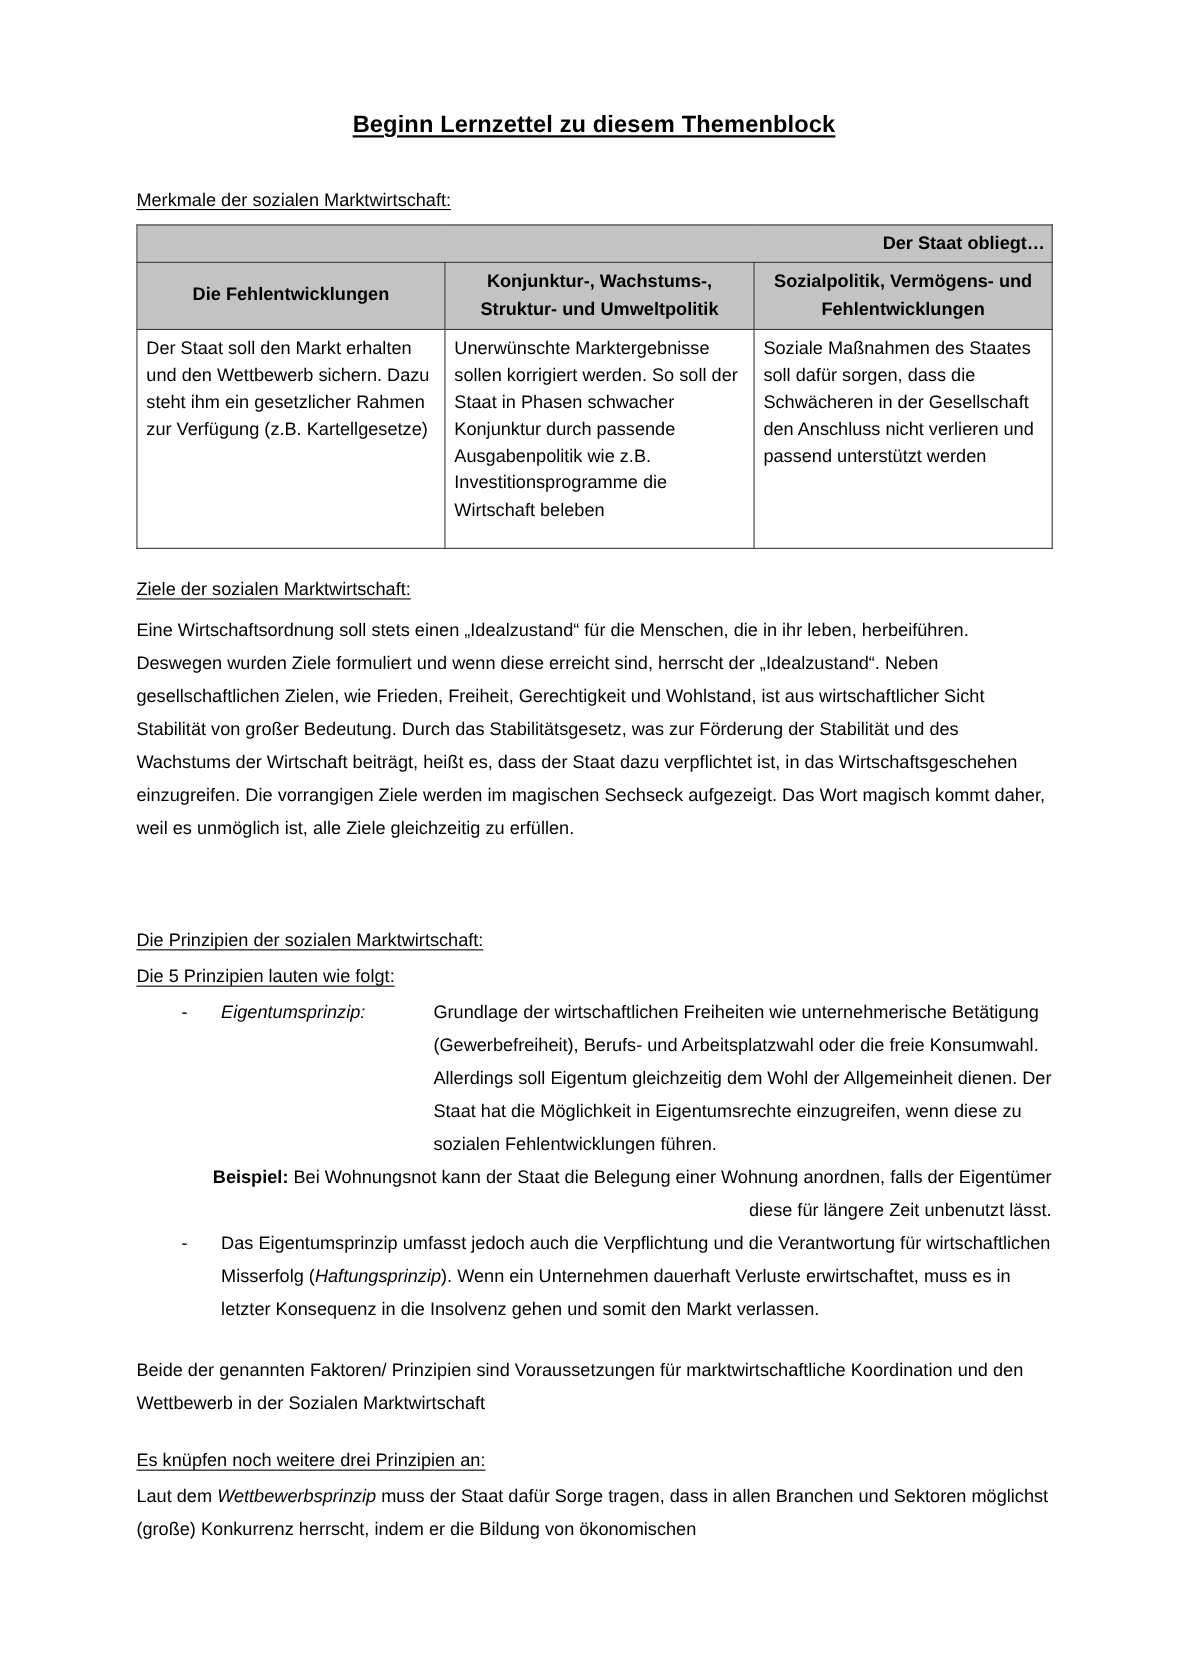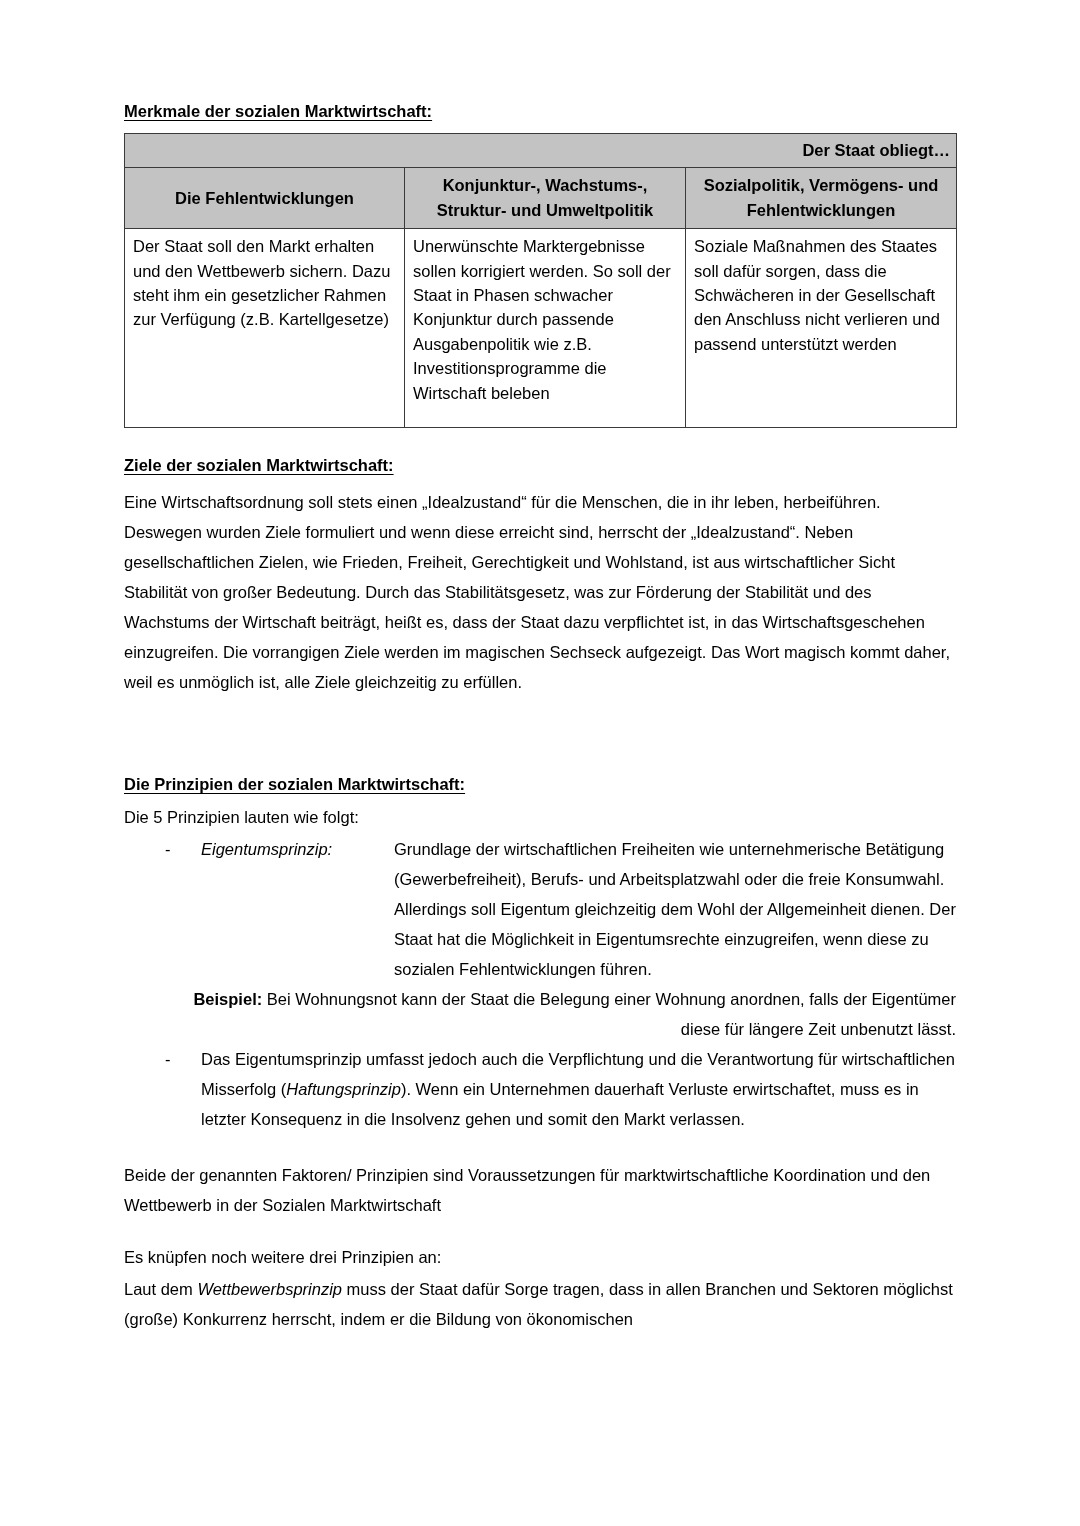--- a/index.html
+++ b/index.html
@@ -40,35 +40,36 @@
     line-height: 1.3;
   }
   .doc-title span.u {
     text-decoration: underline;
     text-underline-offset: 3px;
   }
 
   
   .heading {
     font-size: 16.5px;
-    font-weight: bold;
+    font-weight: normal;
     margin: 0 0 9px 0;
     line-height: 1.45;
   }
   .heading span.u {
     text-decoration: underline;
     text-underline-offset: 2.5px;
   }
   .subheading {
     font-size: 16.5px;
     font-weight: normal;
     margin: 0 0 4px 0;
     line-height: 1.45;
   }
   .subheading span.u {
+    text-decoration: underline;
     text-underline-offset: 2.5px;
   }
 
   
   table.merkmale {
     border-collapse: collapse;
     width: 832px;
     table-layout: fixed;
     margin: 0 0 0 0;
   }
@@ -139,20 +140,21 @@
   }
   em.it { font-style: italic; }
   strong.bd { font-weight: bold; }
 </style>
 </head>
 <body>
 
 <div class="page">
   <div class="content">
 
+    <div class="doc-title"><span class="u">Beginn Lernzettel zu diesem Themenblock</span></div>
 
     <div class="heading"><span class="u">Merkmale der sozialen Marktwirtschaft:</span></div>
 
     <table class="merkmale">
       <colgroup>
         <col class="col-a">
           <col class="col-b">
           <col class="col-c">
       </colgroup>
       <tbody>

